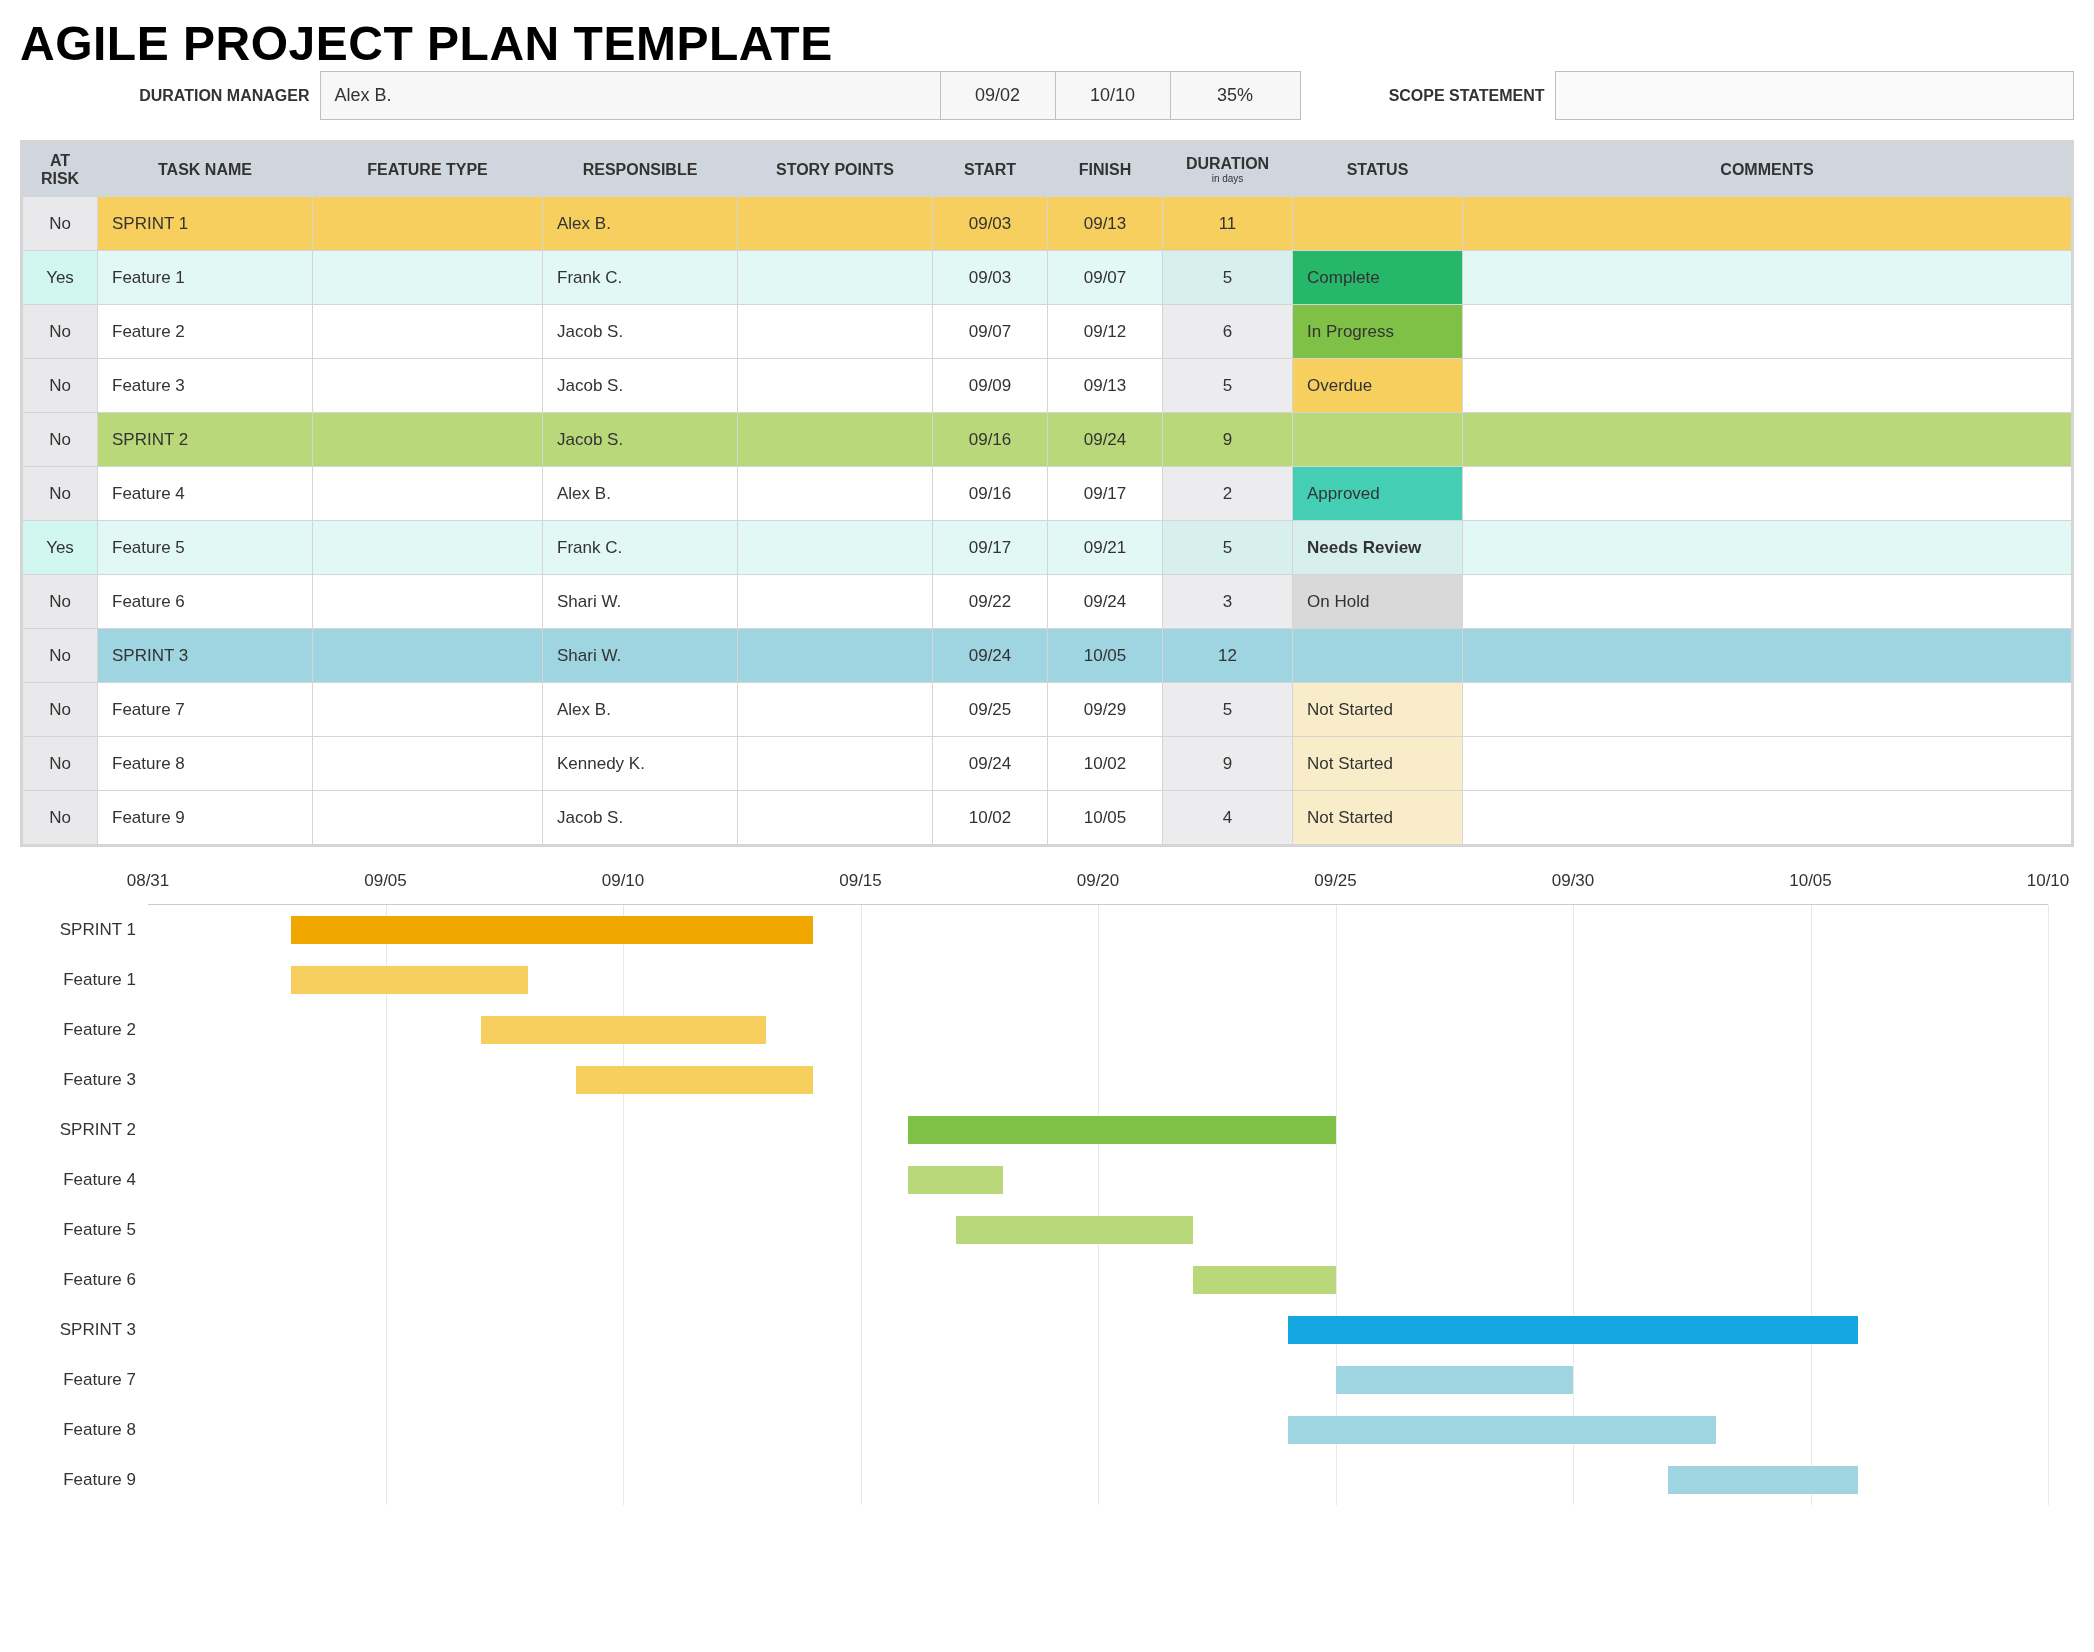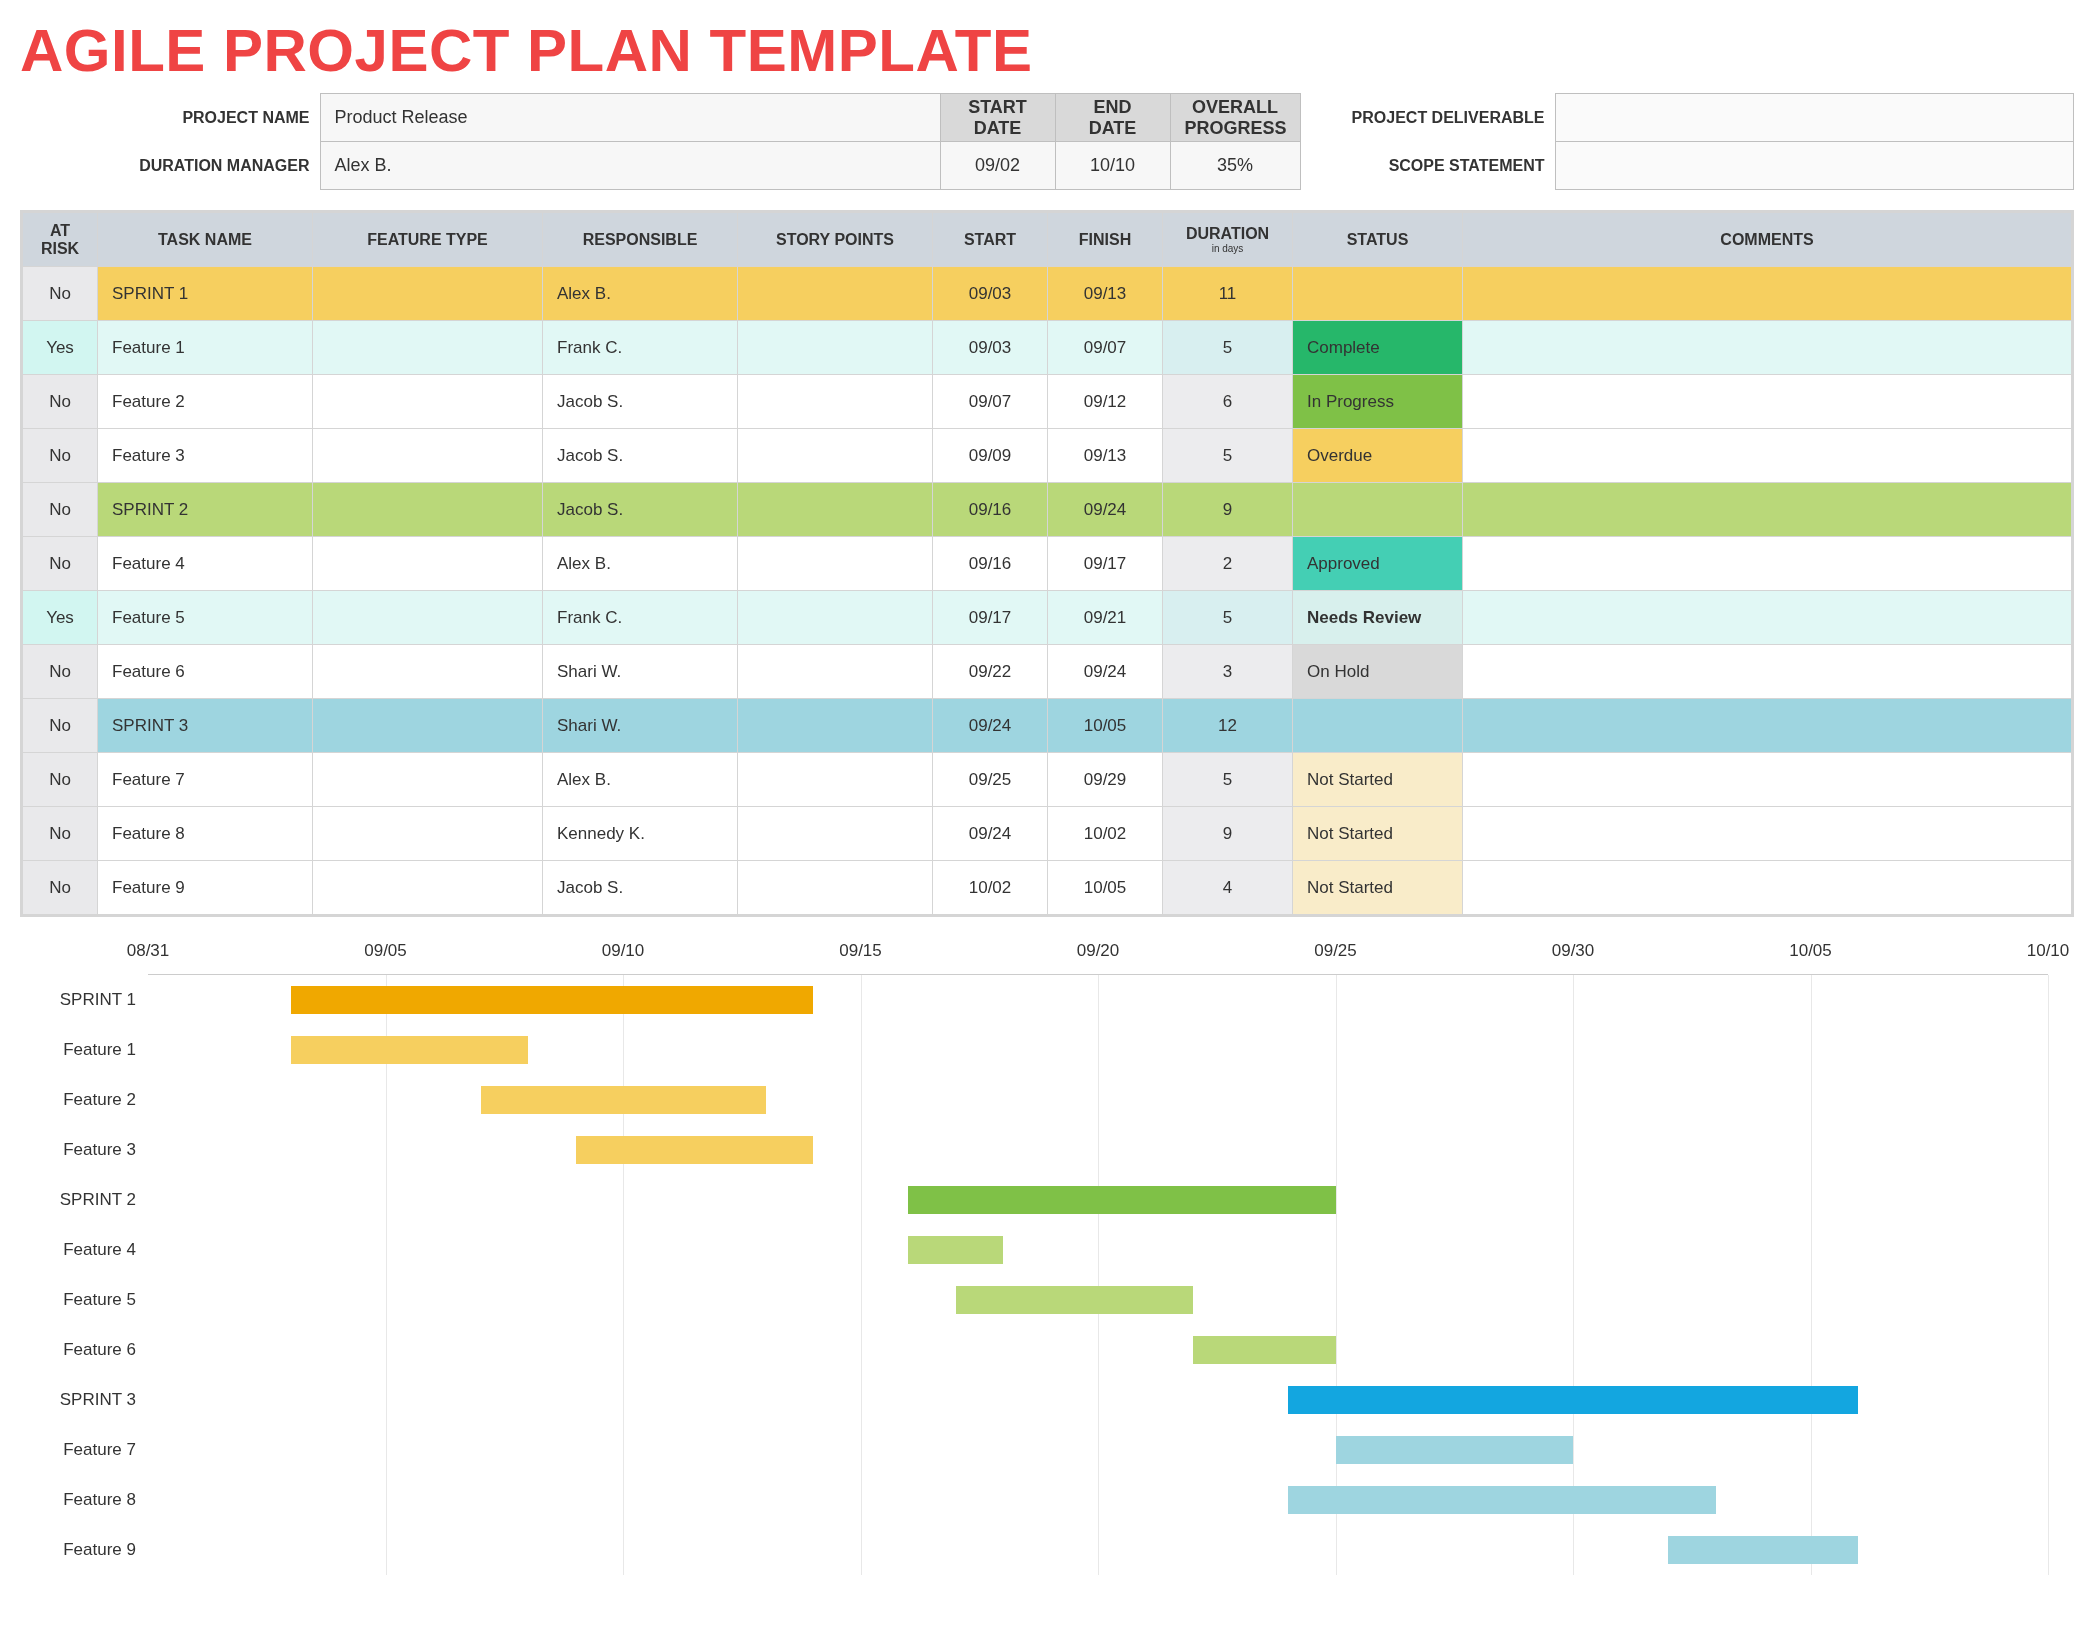--- a/index.html
+++ b/index.html
@@ -5,26 +5,26 @@
   * { box-sizing: border-box; }
   body {
     font-family: "Segoe UI", Tahoma, Arial, sans-serif;
     margin: 0;
     padding: 16px 20px;
     background: #fff;
     color: #333;
     width: 2094px;
   }
   h1.page-title {
-    color: #ef4444;
+    color: #000000;
     font-family: "Century Gothic", "Segoe UI", Arial, sans-serif;
     font-weight: 800;
-    font-size: 60px;
+    font-size: 48px;
     letter-spacing: .5px;
-    margin: 0 0 8px 0;
+    margin: 0 0 0 0;
   }
 
   
   .info-table {
     border-collapse: collapse;
     width: 100%;
     table-layout: fixed;
     margin-bottom: 20px;
   }
   .info-table td {
@@ -179,30 +179,20 @@
   <col style="width:300px">
       <col style="width:620px">
   <col style="width:115px">
       <col style="width:115px">
       <col style="width:130px">
   <col style="width:25px">
   <col style="width:230px">
       <col>
 </colgroup>
 <tbody>
-      <tr>
-  <td class="info-label"><span>PROJECT NAME</span></td>
-  <td class="info-cell">Product Release</td>
-  <td class="info-cell grey"><span>START DATE</span></td>
-  <td class="info-cell grey"><span>END DATE</span></td>
-  <td class="info-cell grey"><span>OVERALL PROGRESS</span></td>
-  <td></td>
-  <td class="info-label"><span>PROJECT DELIVERABLE</span></td>
-  <td class="info-cell white"></td>
-</tr>
 <tr>
   <td class="info-label"><span>DURATION MANAGER</span></td>
   <td class="info-cell">Alex B.</td>
   <td class="info-cell center">09/02</td>
   <td class="info-cell center">10/10</td>
   <td class="info-cell center">35%</td>
   <td></td>
   <td class="info-label"><span>SCOPE STATEMENT</span></td>
   <td class="info-cell white"></td>
 </tr>

